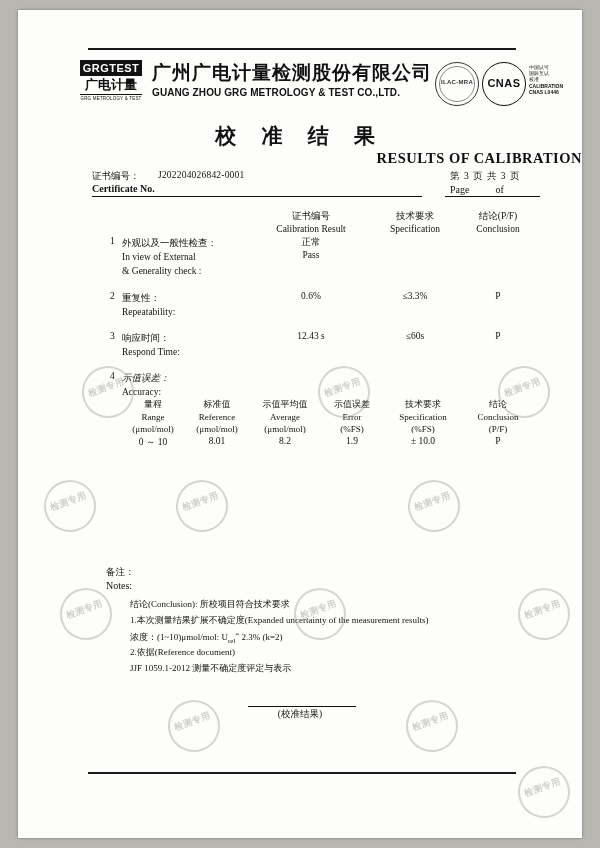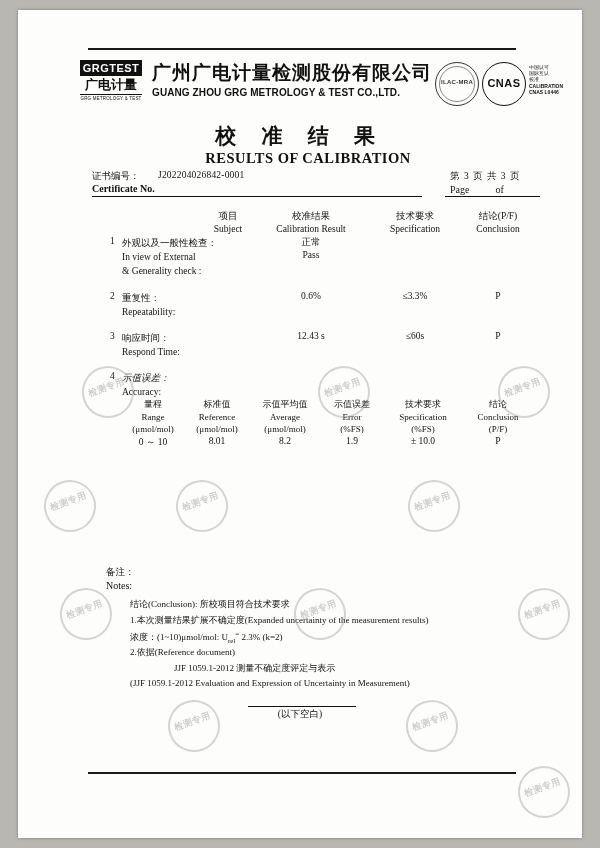--- a/index.html
+++ b/index.html
@@ -179,21 +179,21 @@
     font-family: "Liberation Serif", serif;
     font-weight: bold;
     font-size: 21px;
     letter-spacing: 10px;
     color: #111;
   }
   .title-en {
     position: absolute;
     left: 0; right: 0;
     top: 140px;
-    text-align: center;
+    text-align: right;
     font-family: "Liberation Serif", serif;
     font-weight: bold;
     font-size: 14.5px;
     letter-spacing: 0.5px;
     color: #111;
     padding-left: 16px;
   }
 
   
   .cert-no-label-cn {
@@ -409,26 +409,22 @@
     <div class="cert-no-label-en">Certificate No.</div>
     <div class="cert-no-value">J202204026842-0001</div>
     <div class="cert-no-underline"></div>
 
     <div class="page-cn">第 3 页 共 3 页</div>
     <div class="page-en">
       <span>Page</span><span class="of">of</span>
     </div>
     <div class="page-underline"></div>
 
-    <div class="col-head" style="left:170px; top:200px; width:80px;">
-      <div>项目</div>
-      <div>Subject</div>
-    </div>
     <div class="col-head" style="left:238px; top:200px; width:110px;">
-      <div>校准结果</div>
+      <div>证书编号</div>
       <div>Calibration Result</div>
     </div>
     <div class="col-head" style="left:352px; top:200px; width:90px;">
       <div>技术要求</div>
       <div>Specification</div>
     </div>
     <div class="col-head" style="left:440px; top:200px; width:80px;">
       <div>结论(P/F)</div>
       <div>Conclusion</div>
     </div>
@@ -498,25 +494,24 @@
 
     <div class="notes-cn">备注：</div>
     <div class="notes-en">Notes:</div>
 
     <div class="note-line" style="top:588px;">结论(Conclusion):     所校项目符合技术要求</div>
     <div class="note-line" style="top:604px;">1.本次测量结果扩展不确定度(Expanded uncertainty of the measurement results)</div>
     <div class="note-line" style="top:620px;">
       <span>浓度：</span><span>(1~10)μmol/mol:  U</span><span class="sub">rel</span><span class="sup">=</span><span> 2.3%     (k=2)</span>
     </div>
     <div class="note-line" style="top:636px;">2.依据(Reference document)</div>
-    <div class="note-line" style="top:652px;margin-left:44px;">JJF 1059.1-2012 测量不确定度评定与表示</div>
-    <div class="note-line" style="top:668px;">(JJF 1059.1-2012 Evaluation and Expression of Uncertainty in Measurement)</div>
+    <div class="note-line" style="top:652px;">JJF 1059.1-2012 测量不确定度评定与表示</div>
 
     <div class="blank-rule"></div>
-    <div class="blank-cn">(以下空白)</div>
+    <div class="blank-cn">(校准结果)</div>
 
     <div class="wm" style="left:64px;  top:356px;">检测专用</div>
     <div class="wm" style="left:300px; top:356px;">检测专用</div>
     <div class="wm" style="left:480px; top:356px;">检测专用</div>
     <div class="wm" style="left:158px; top:470px;">检测专用</div>
     <div class="wm" style="left:390px; top:470px;">检测专用</div>
     <div class="wm" style="left:42px;  top:578px;">检测专用</div>
     <div class="wm" style="left:276px; top:578px;">检测专用</div>
     <div class="wm" style="left:500px; top:578px;">检测专用</div>
     <div class="wm" style="left:150px; top:690px;">检测专用</div>

